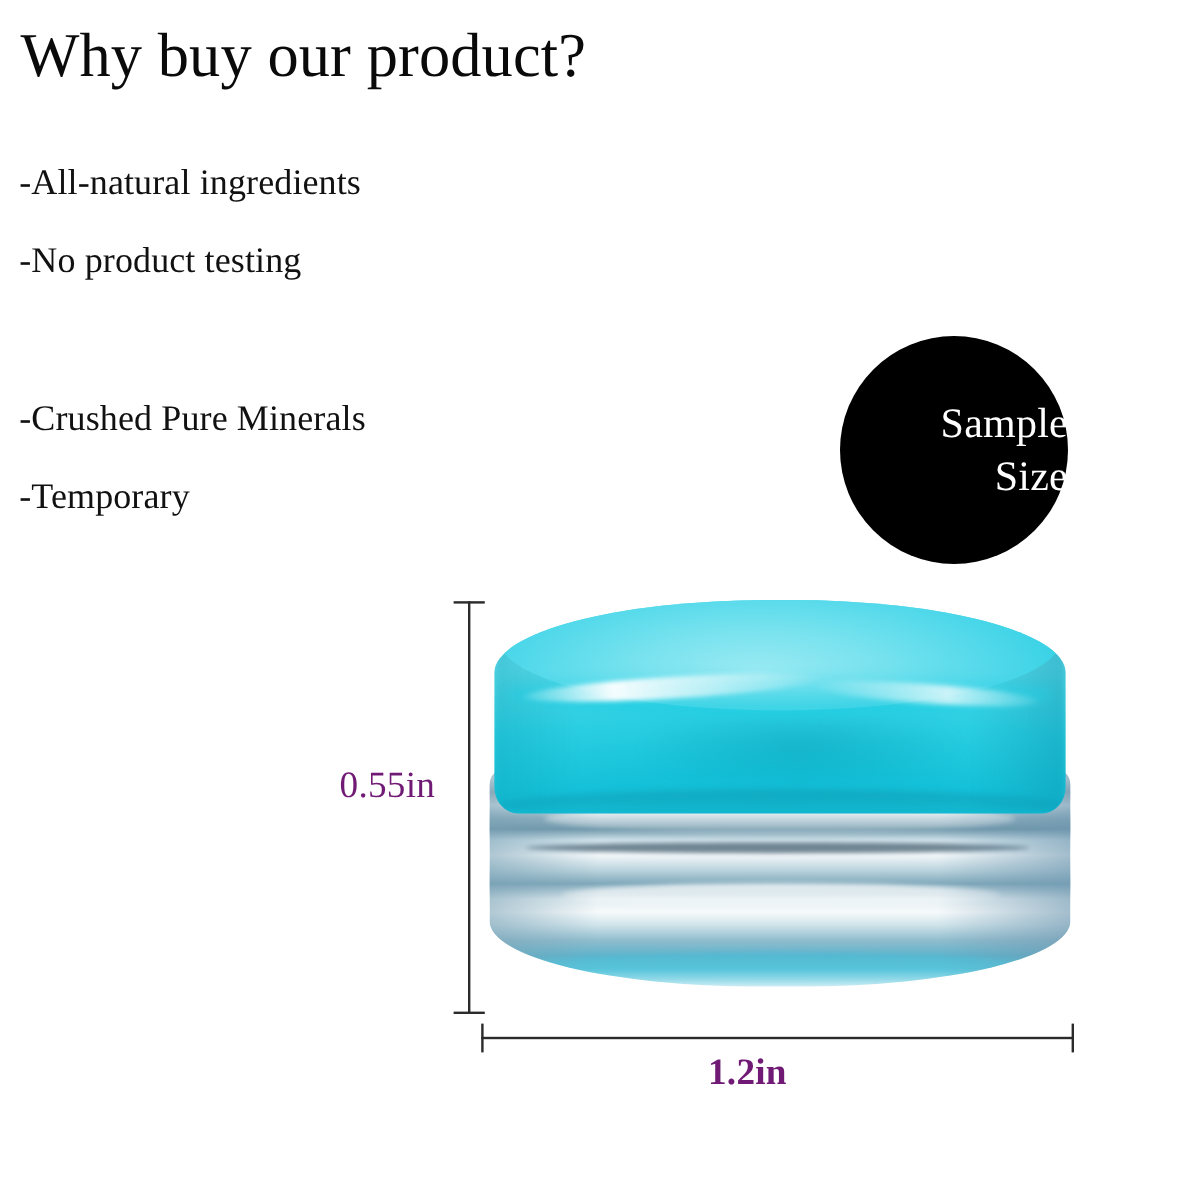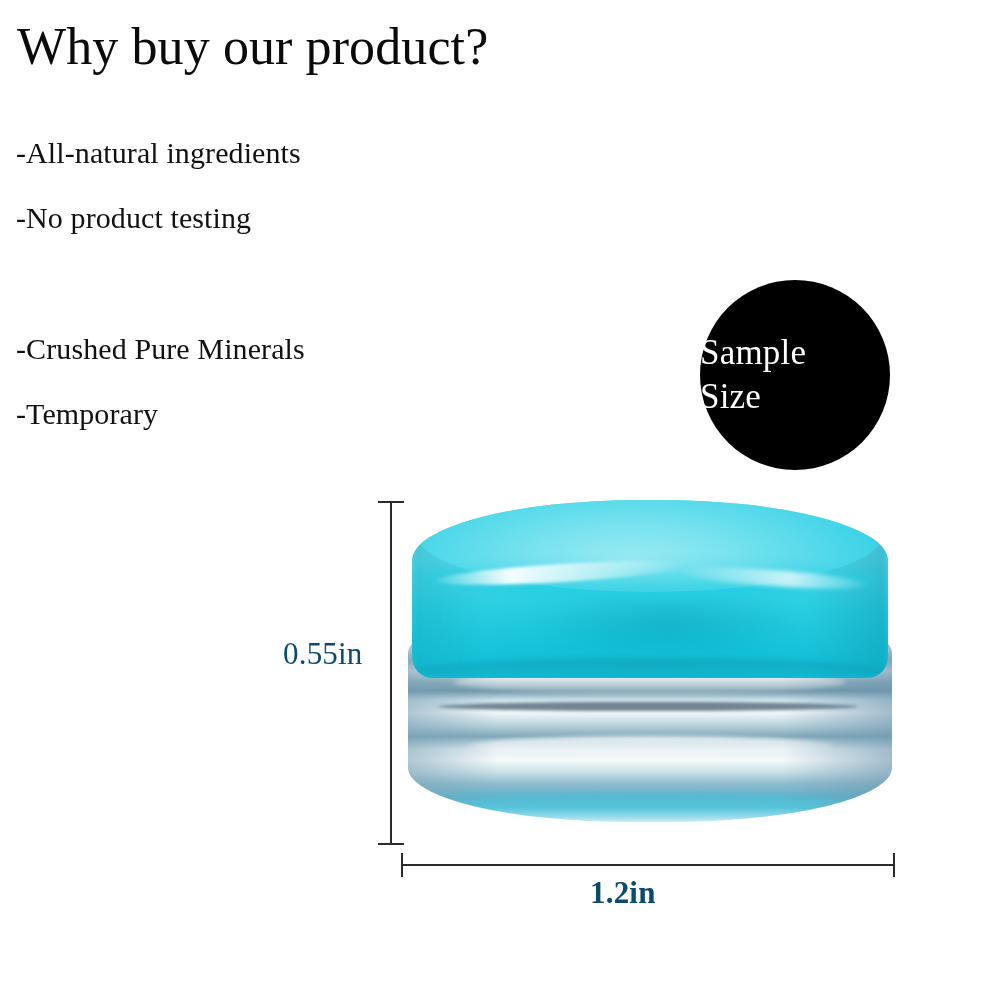--- a/index.html
+++ b/index.html
@@ -61,21 +61,21 @@
   .badge {
     position: absolute;
     left: 700px;
     top: 280px;
     width: 190px;
     height: 190px;
     border-radius: 50%;
     background: #000000;
     display: flex;
     flex-direction: column;
-    align-items: flex-start;
+    align-items: flex-end;
     justify-content: center;
   }
   .badge-line {
     color: #ffffff;
     font-size: 35px;
     line-height: 44px;
     text-align: center;
     letter-spacing: 0.2px;
   }
 
@@ -305,21 +305,21 @@
   .dim-h-cap-right {
     left: 893px;
     top: 853px;
     width: 2px;
     height: 24px;
   }
 
   .dim-label {
     position: absolute;
     font-size: 31px;
-    color: #0c4a6e;
+    color: #701a75;
     white-space: nowrap;
     letter-spacing: 0.2px;
   }
   .dim-label-height {
     left: 283px;
     top: 636px;
   }
   .dim-label-width {
     left: 590px;
     top: 875px;

